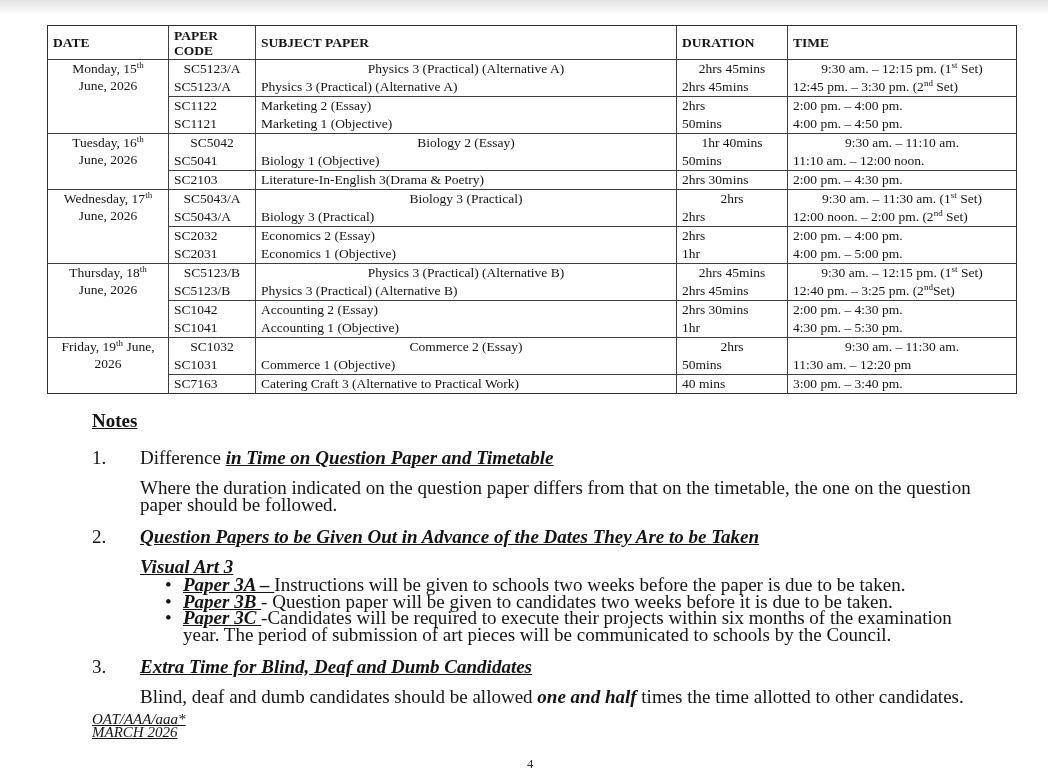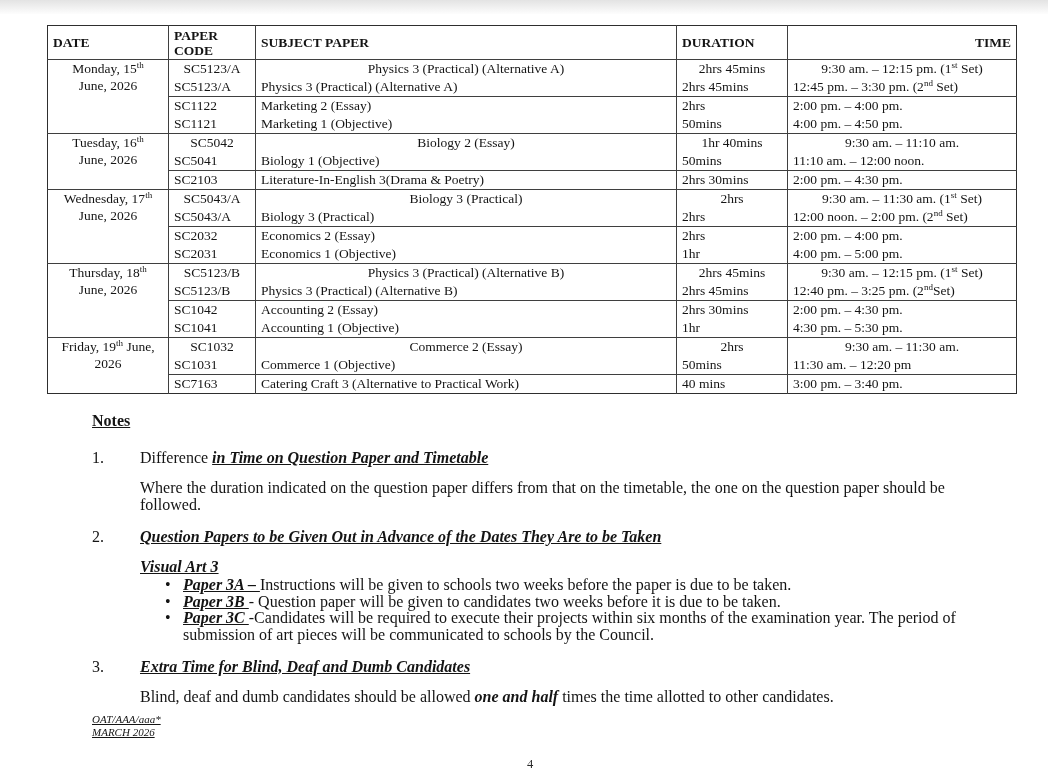--- a/index.html
+++ b/index.html
@@ -20,50 +20,50 @@
     border:1.5px solid #2e2e2e;
   }
   .timetable th, .timetable td {
     border-left:1px solid #3f3f3f; padding:0 5px; text-align:left;
   }
   .timetable th:first-child, .timetable td.cell-date { border-left:none; }
   .timetable thead th {
     font-weight:bold; vertical-align:middle; height:33px;
     border-bottom:1px solid #3f3f3f; line-height:15px;
   }
-  .timetable thead th.col-time { text-align:right; }
+  .timetable thead th.col-time { text-align:left; }
   .timetable tbody td {
     height:18px; line-height:17px; vertical-align:top; white-space:nowrap;
     overflow:hidden;
   }
   .timetable tr.group-start td { border-top:1px solid #3f3f3f;text-align:center; }
   .timetable tr.sub-start td { border-top:1px solid #3f3f3f;margin-left:11px; }
   sup { font-size:9px; line-height:0; vertical-align:super; }
 
   
   .notes {
     position:absolute; left:92px; top:412px; width:898px;
-    font-size:16px; line-height:17px;
+    font-size:19px; line-height:17px;
   }
   .b { font-weight:bold;font-style:italic; }
   .u { text-decoration:underline; }
   .notes-title { font-weight:bold; text-decoration:underline; margin-bottom:20px; }
   .note-item { display:flex; margin-bottom:15px; }
   .note-num { width:48px; flex:none; }
   .note-content { flex:1; }
   .note-heading { margin-bottom:13px; }
   .note-sub { margin-bottom:2px; }
   .note-para { margin-bottom:0; }
   ul.bullets { list-style:none; margin:0 0 0 0; padding:0; }
   ul.bullets li { position:relative; padding-left:43px; line-height:16.5px; }
   ul.bullets li .bullet-dot { position:absolute; left:25px; top:0; }
 
   
   .footer {
-    position:absolute; left:92px; top:713px; font-size:11px; line-height:12.5px;
+    position:absolute; left:92px; top:713px; font-size:15px; line-height:12.5px;
     font-style:italic;
   }
   .footer div { text-decoration:underline; }
   .page-num {
     position:absolute; left:527px; top:757px; font-size:12.5px; color:#2a2a2a;
   }
 </style>
 </head>
 <body>
 

